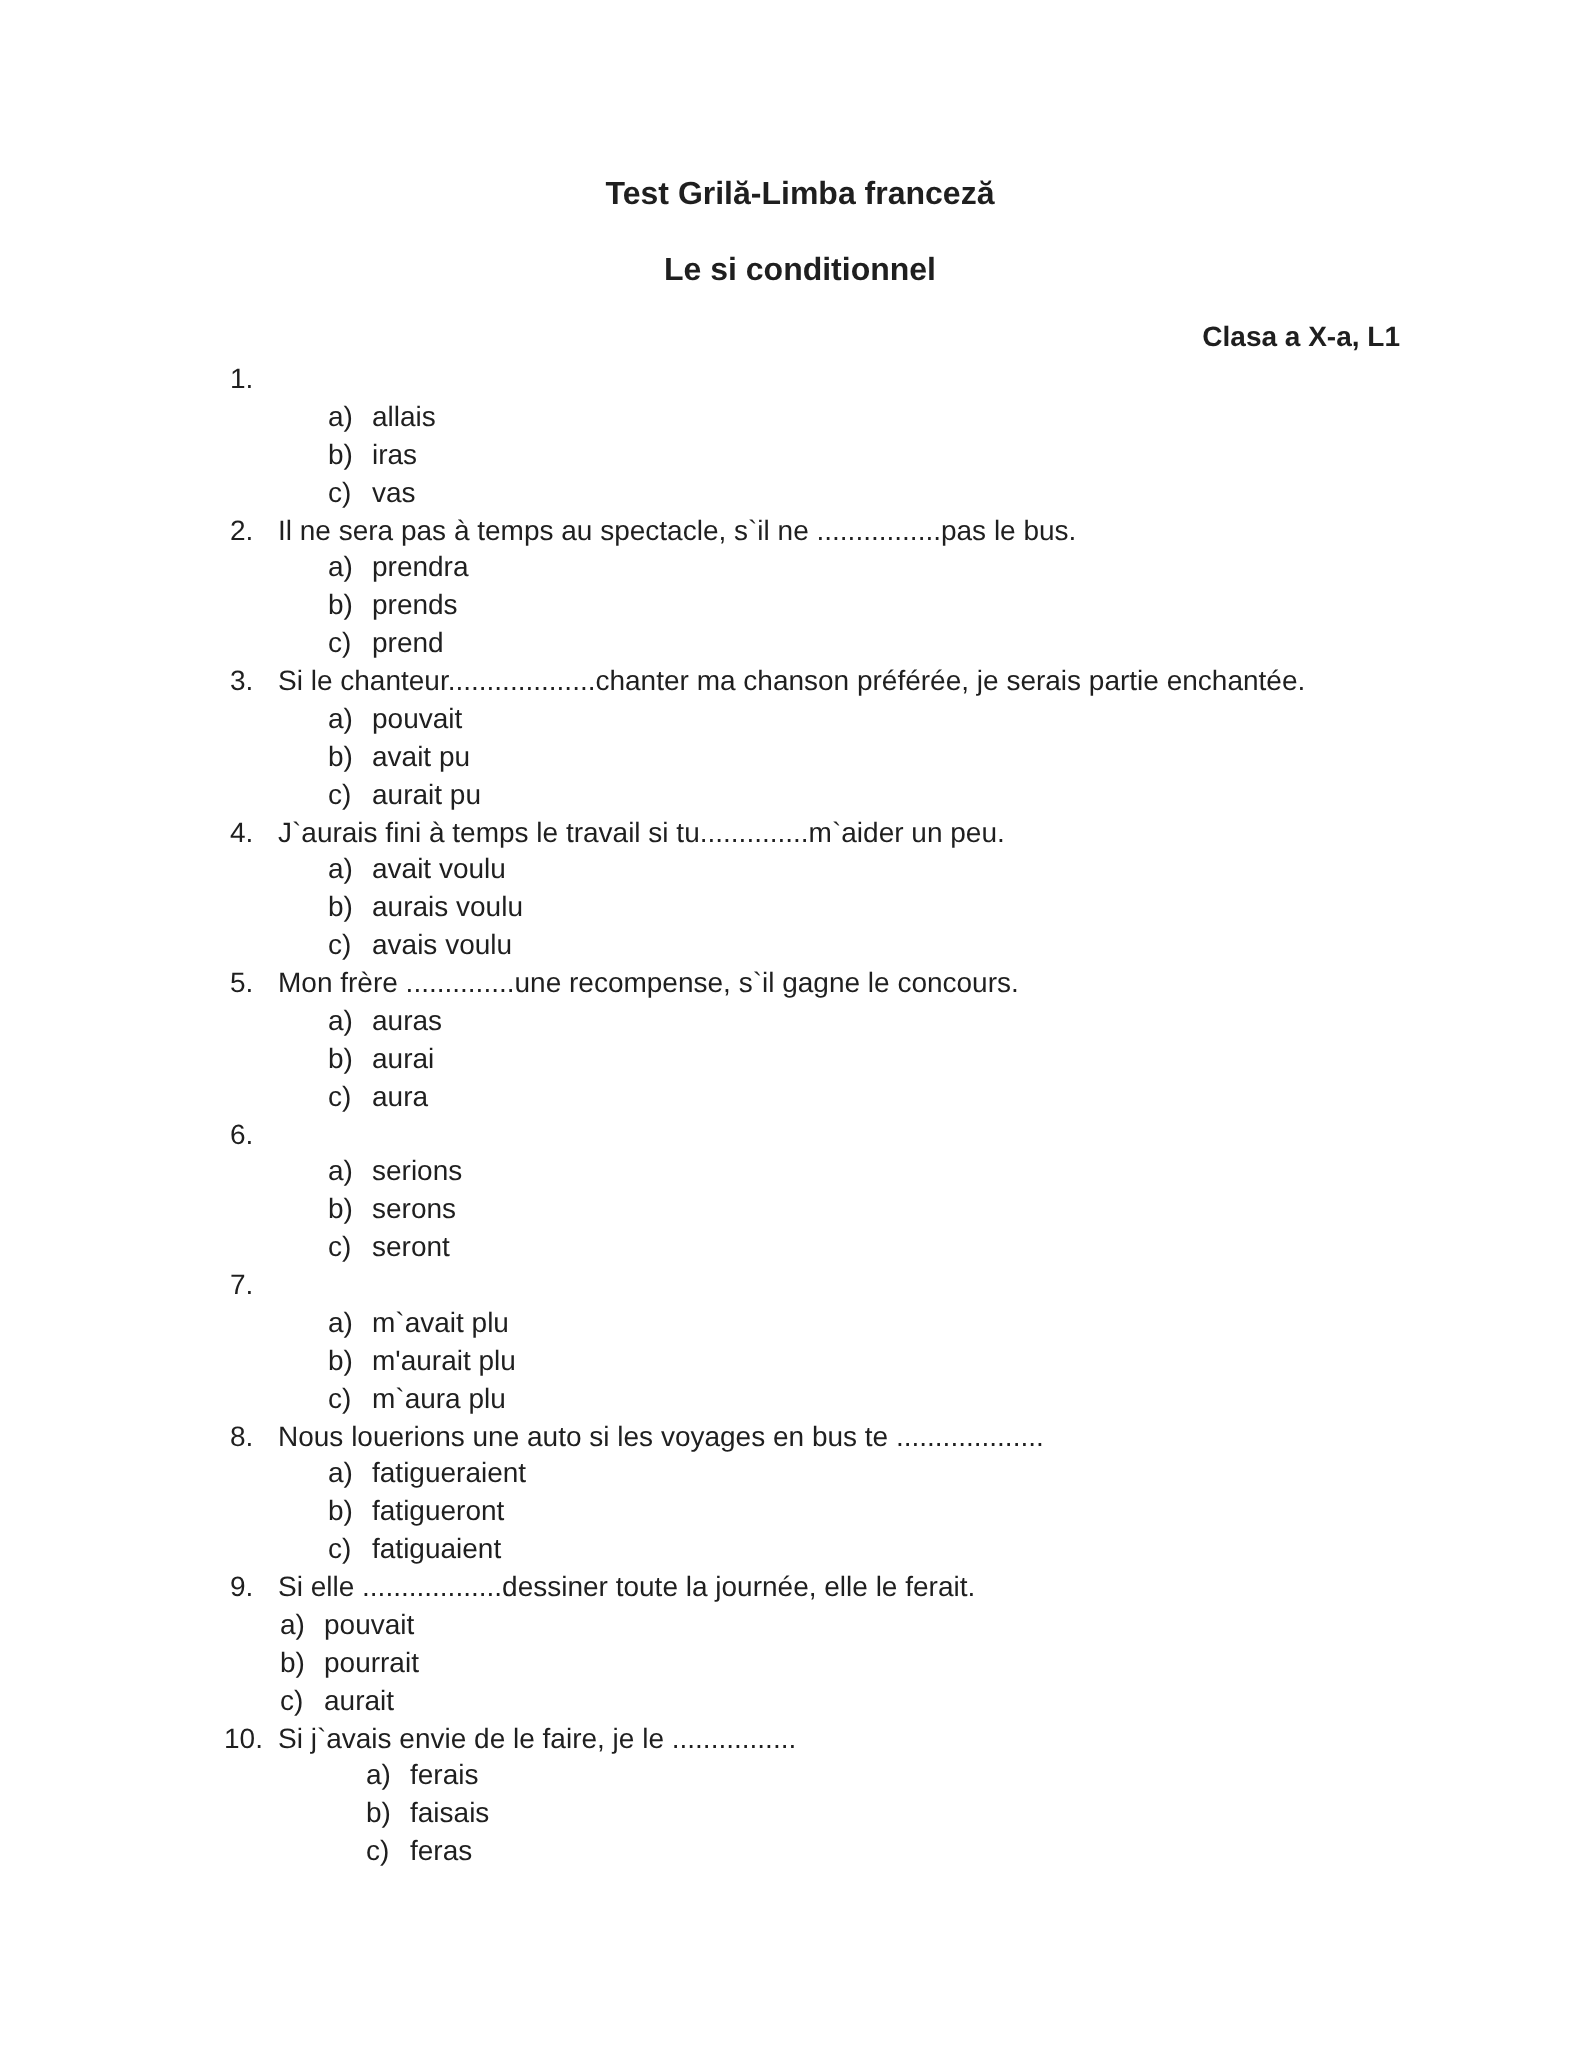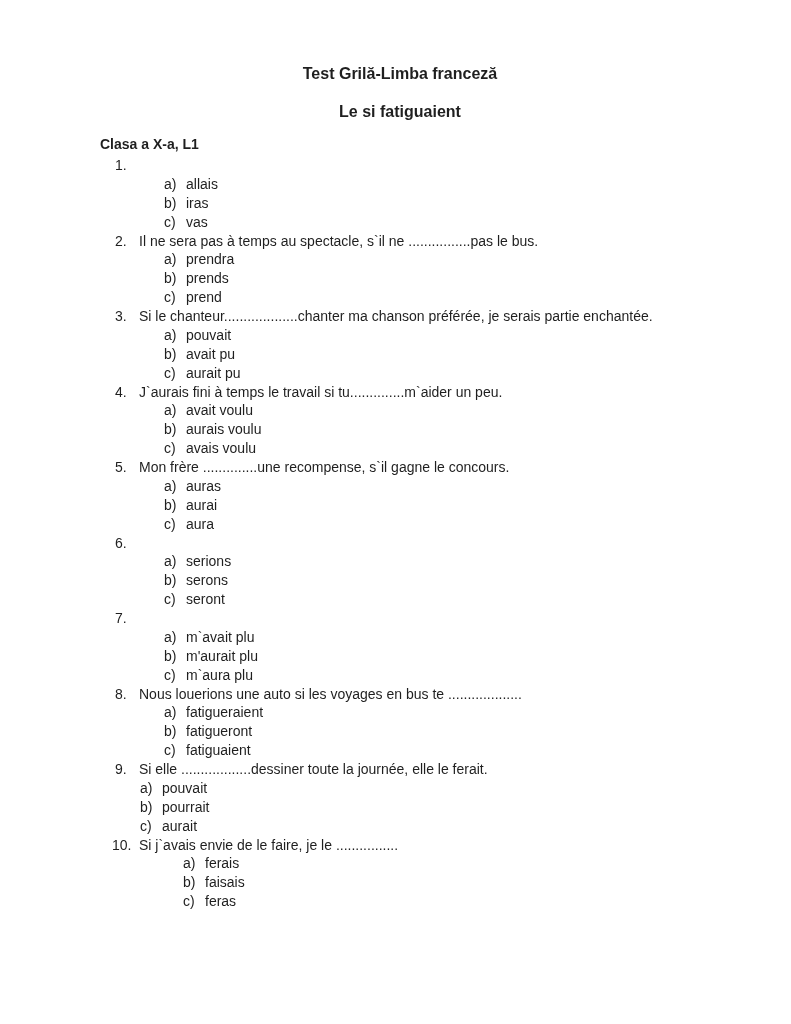--- a/index.html
+++ b/index.html
@@ -6,40 +6,41 @@
     margin: 0;
     padding: 0;
     background: #ffffff;
   }
   .page {
     position: relative;
     width: 791px;
     height: 1024px;
     background: #ffffff;
     box-sizing: border-box;
-    padding: 64px 91px 0 100px;
+    padding: 88px 91px 0 100px;
     font-family: "Liberation Sans", sans-serif;
     color: #1f1f1f;
     overflow: hidden;
   }
   .title {
     text-align: center;
     font-weight: bold;
     font-size: 16px;
     line-height: 19px;
     margin: 0 0 19px 0;
   }
   .subtitle {
     text-align: center;
     font-weight: bold;
     font-size: 16px;
     line-height: 19px;
     margin: 0 0 14px 0;
   }
   .clasa {
+    text-align: right;
     font-weight: bold;
     font-size: 14px;
     line-height: 19px;
     margin: 0 0 2px 0;
   }
   .questions {
     padding-left: 15px;
     font-size: 14px;
     line-height: 18.88px;
   }
@@ -71,21 +72,21 @@
   
   .question:nth-child(9) .options { margin-left: 25px; }
   .question:nth-child(10) .options { margin-left: 68px; }
   .question:nth-child(10) .qnum { margin-left: -3px; flex-basis: 27px; width: 27px; }
 </style>
 </head>
 <body>
 
 <div class="page">
   <div class="title">Test Grilă-Limba franceză</div>
-  <div class="subtitle">Le si fatiguaient</div>
+  <div class="subtitle">Le si conditionnel</div>
   <div class="clasa">Clasa a X-a, L1</div>
   <div class="questions">
       <div class="question">
         <div class="qline">
           <span class="qnum">1.</span>
         </div>
         <div class="options">
           <div class="option">
             <span class="olabel">a)</span>
             <span class="otext">allais</span>

